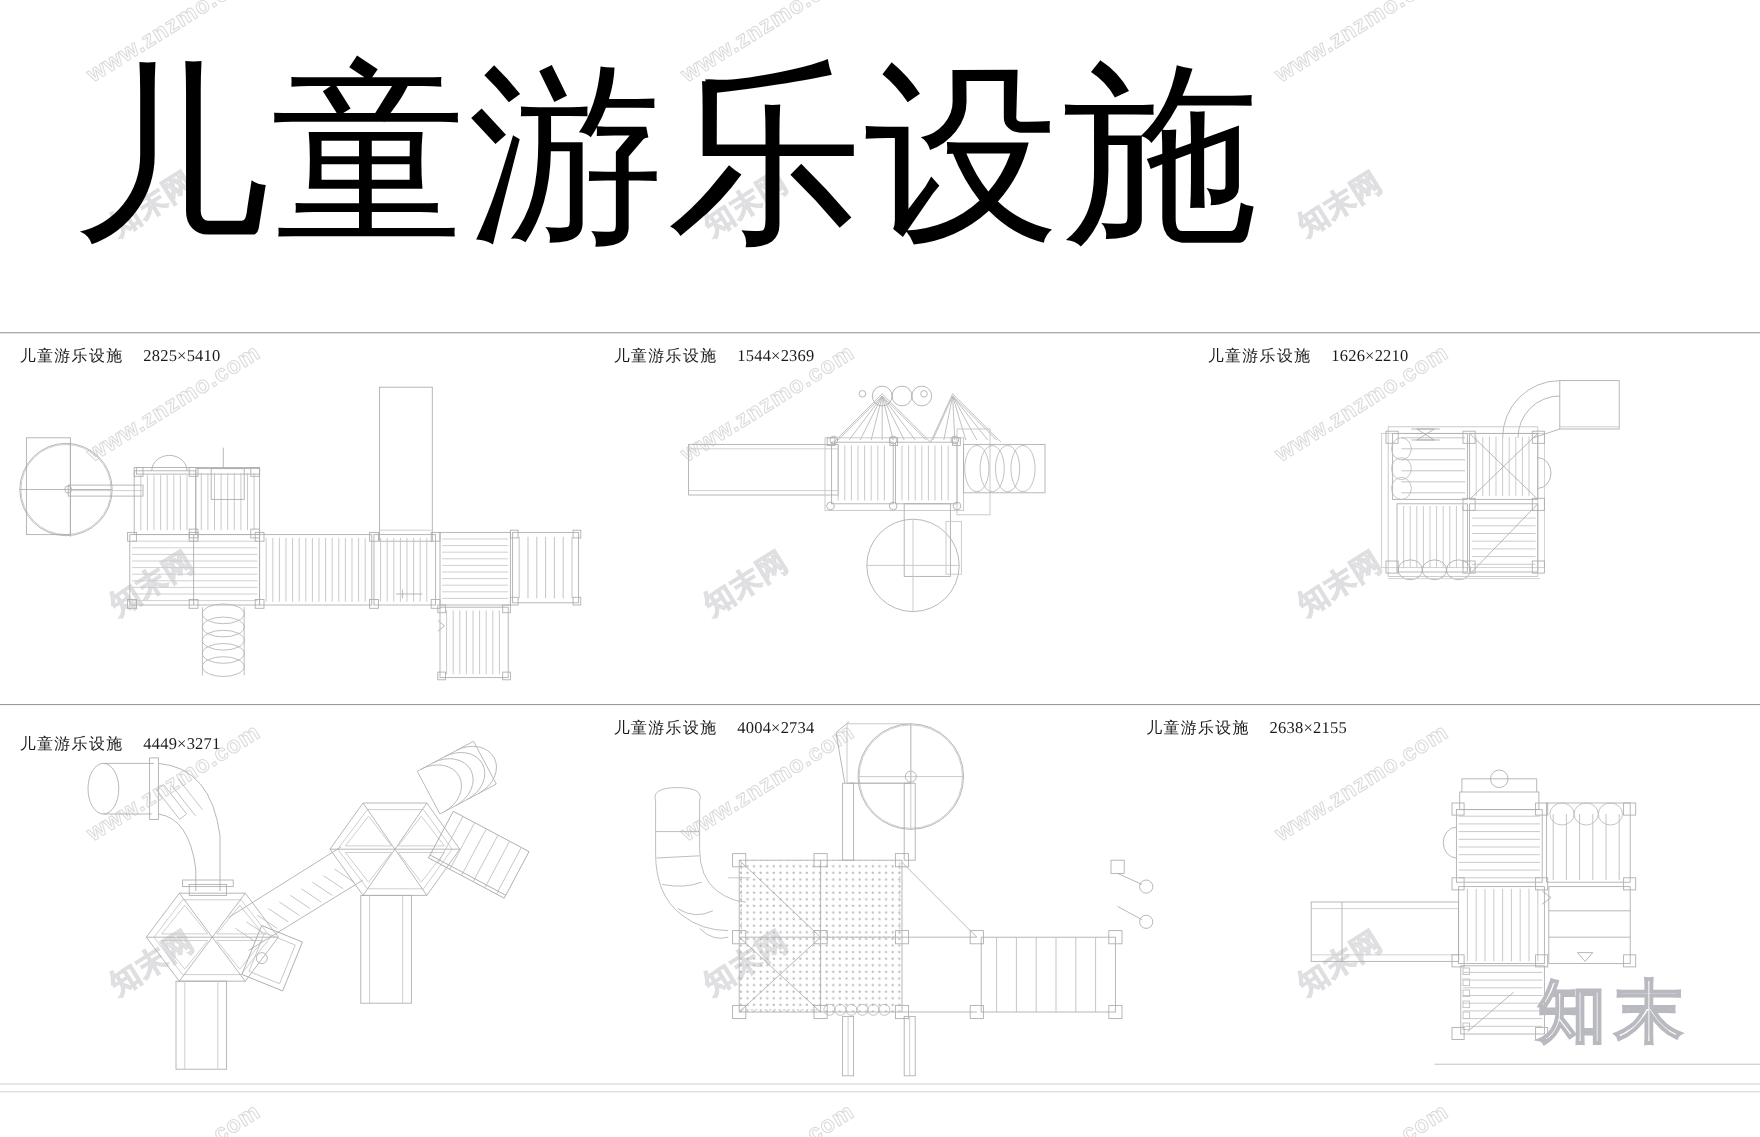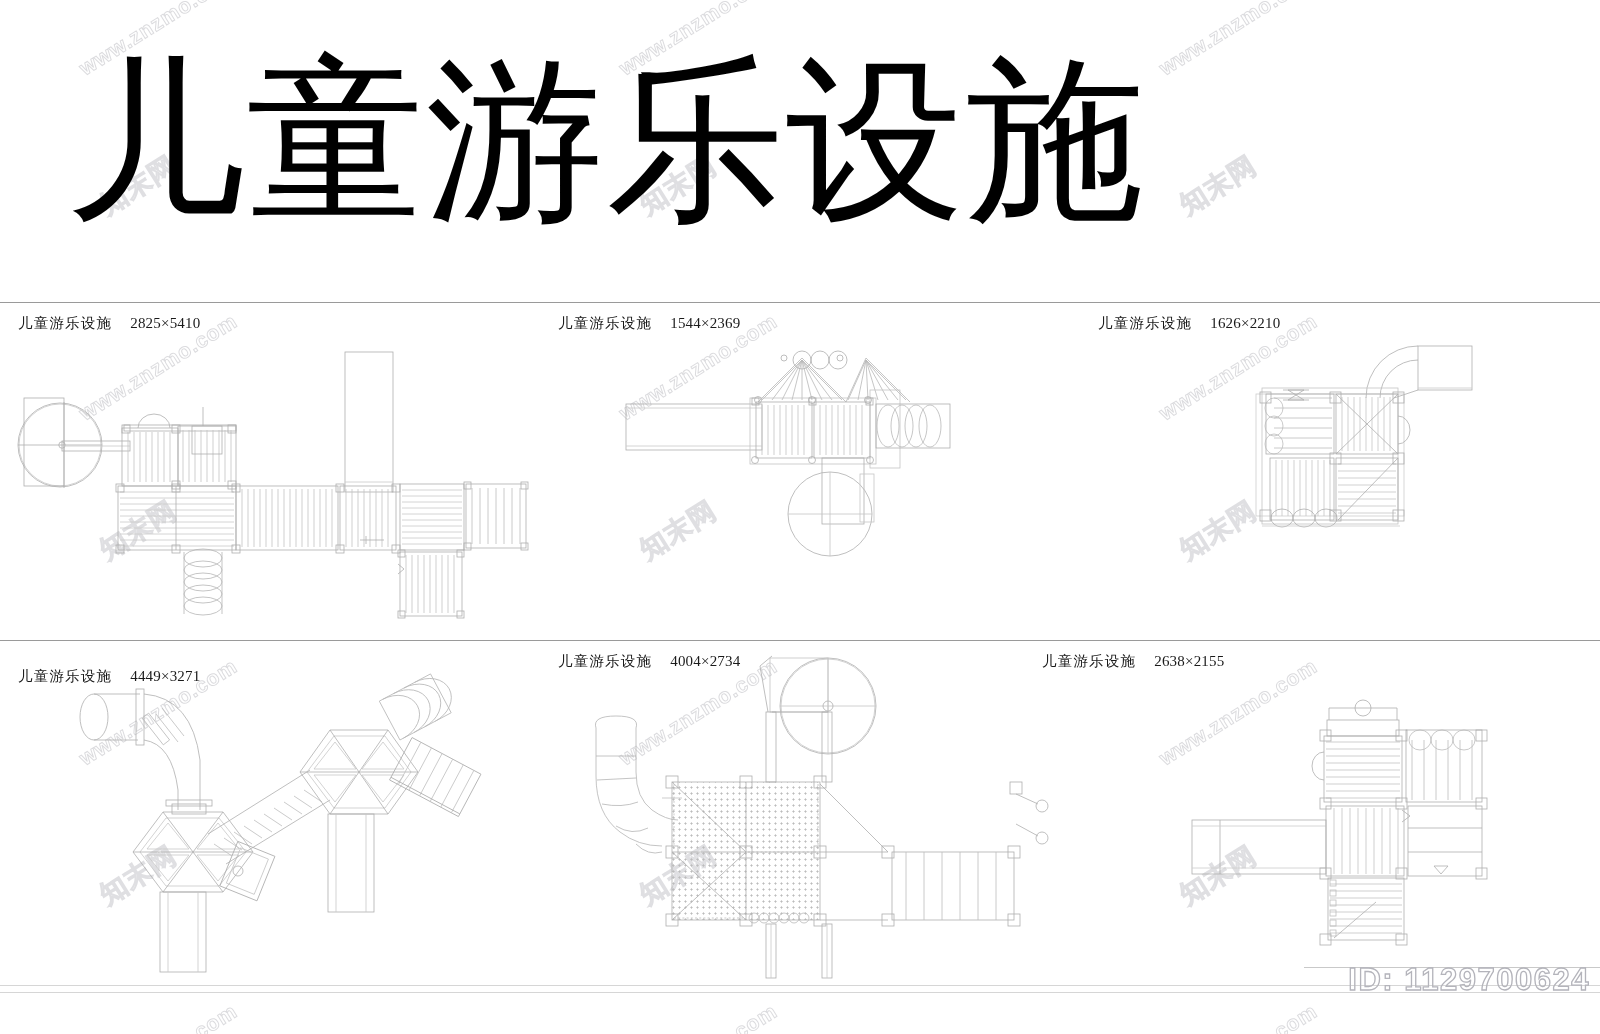--- a/index.html
+++ b/index.html
@@ -824,15 +824,15 @@
               <rect x="372" y="198" width="11" height="11"></rect>
             <rect x="452" y="198" width="11" height="11"></rect>
             <rect x="296" y="264" width="11" height="11"></rect>
               <rect x="372" y="264" width="11" height="11"></rect>
           </g>
         </svg>
       </div>
     </div>
   </div>
 
-  <div class="doc-id">ID: 1129700624</div>
+  <div class="brand-mark">知末</div>
 
 </div>
 
 </body></html>

